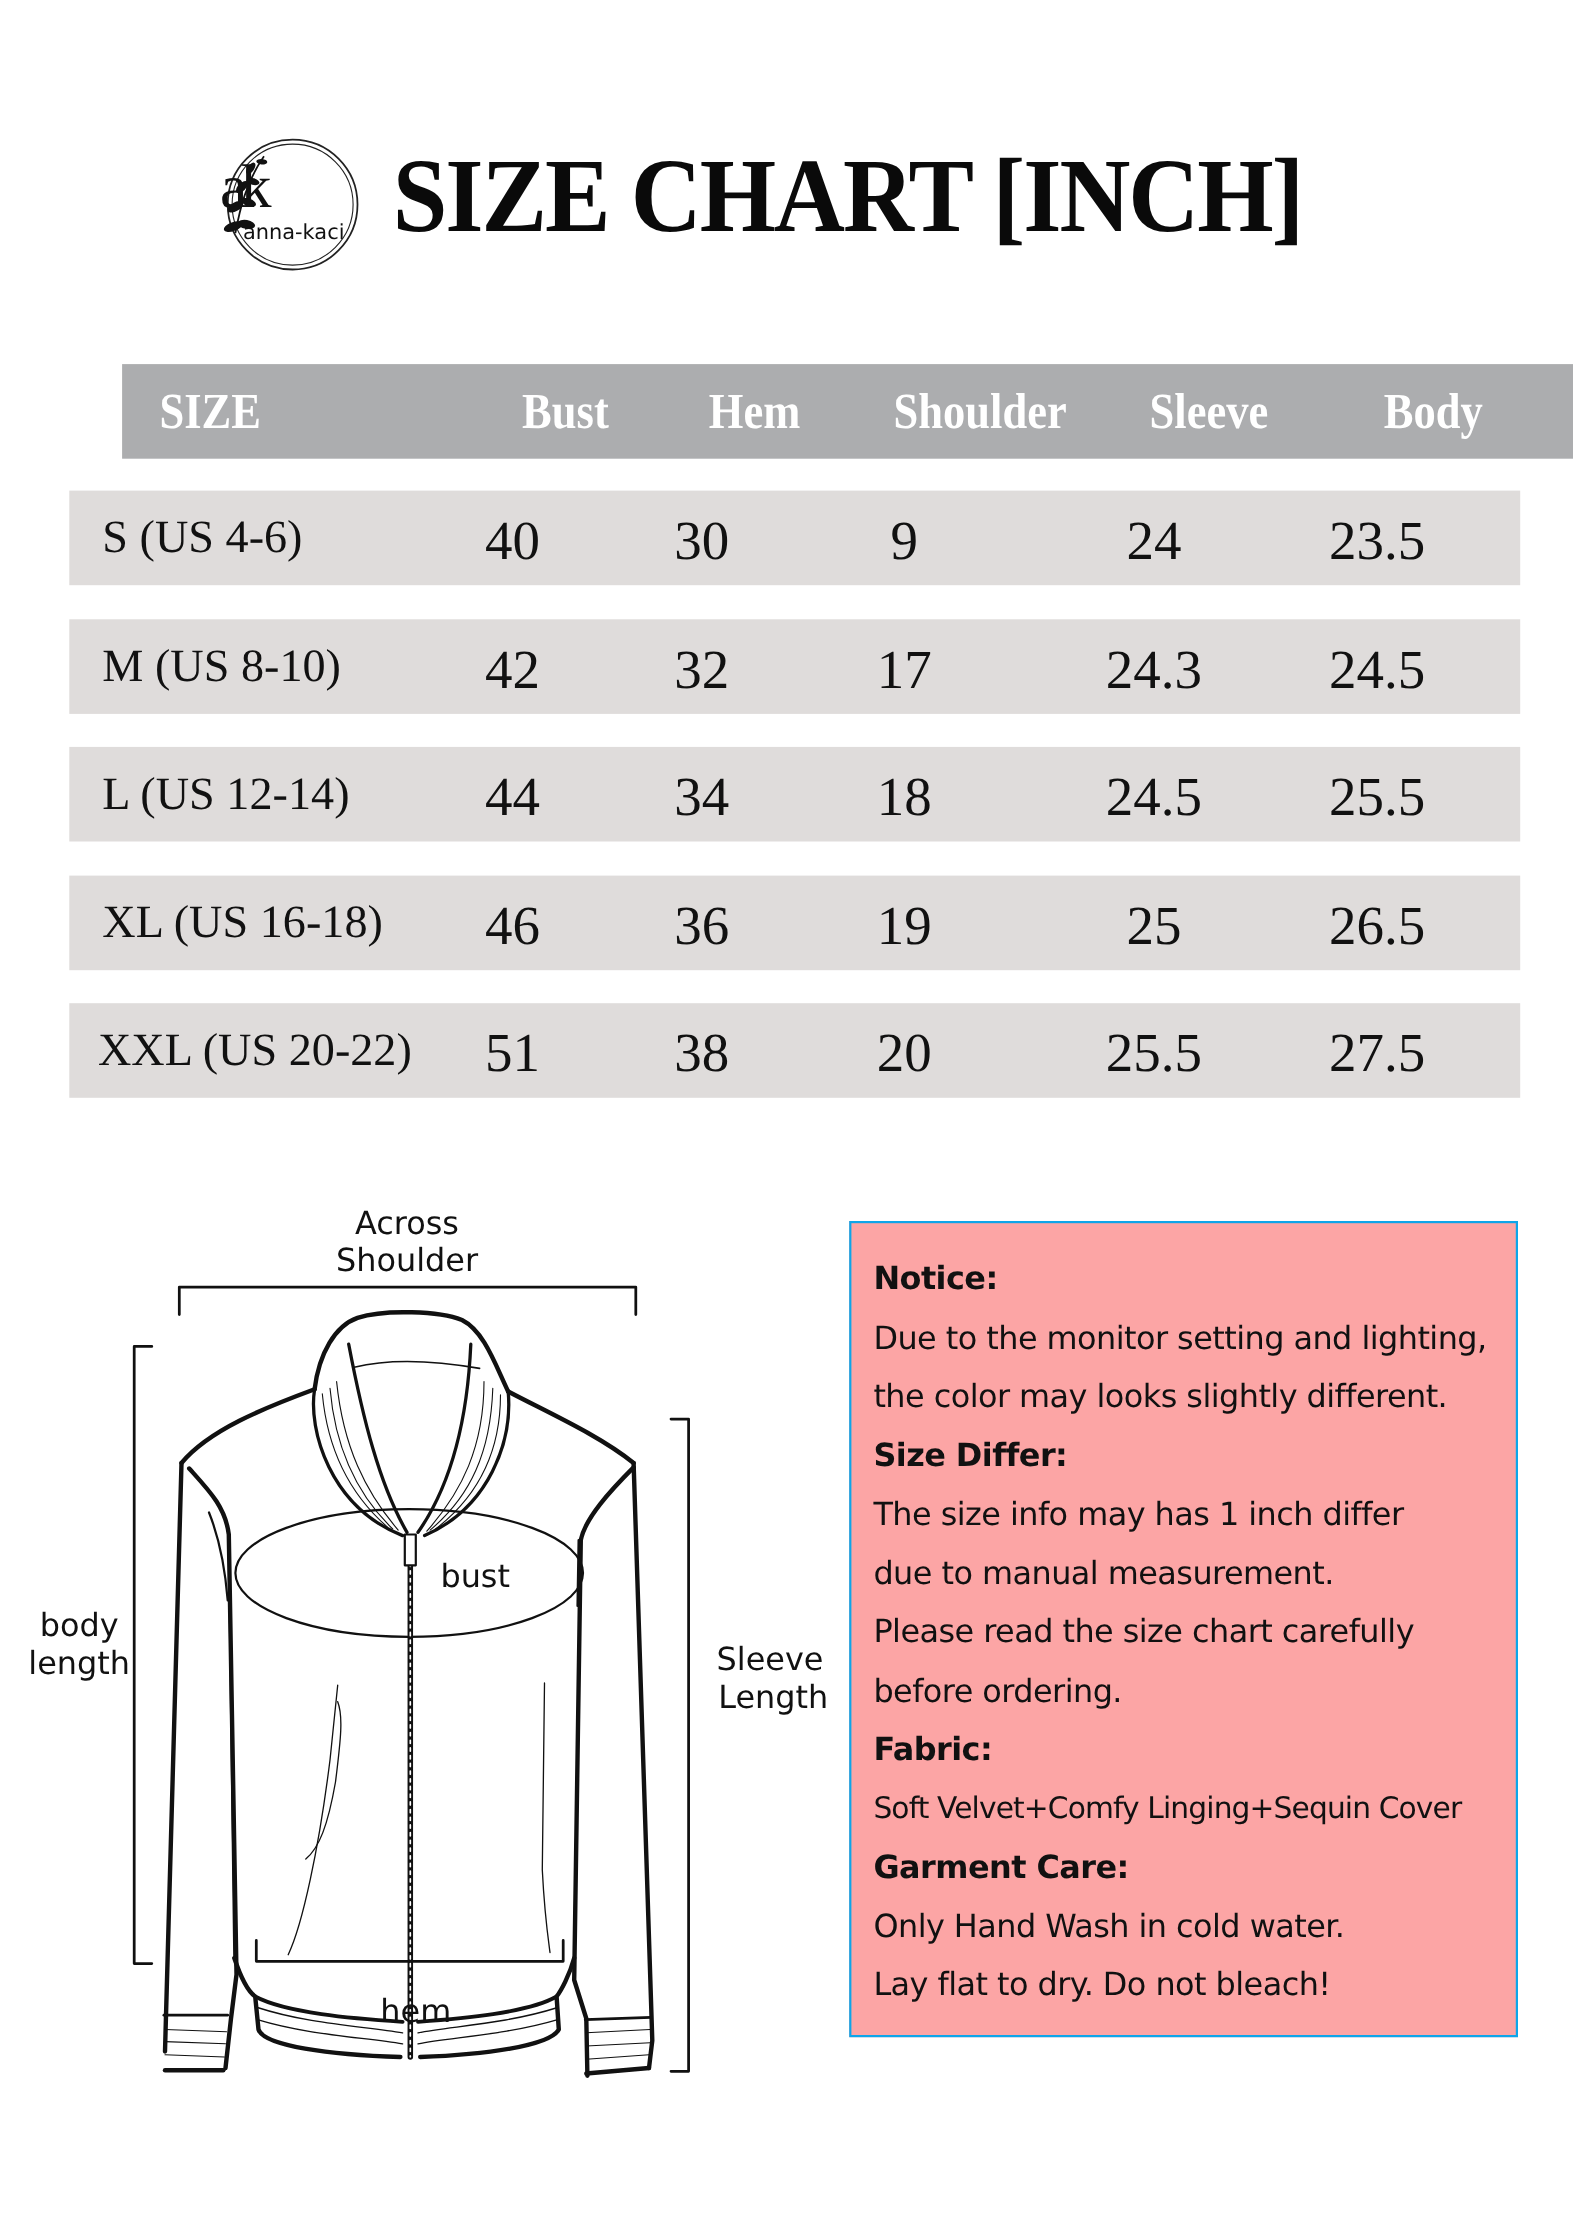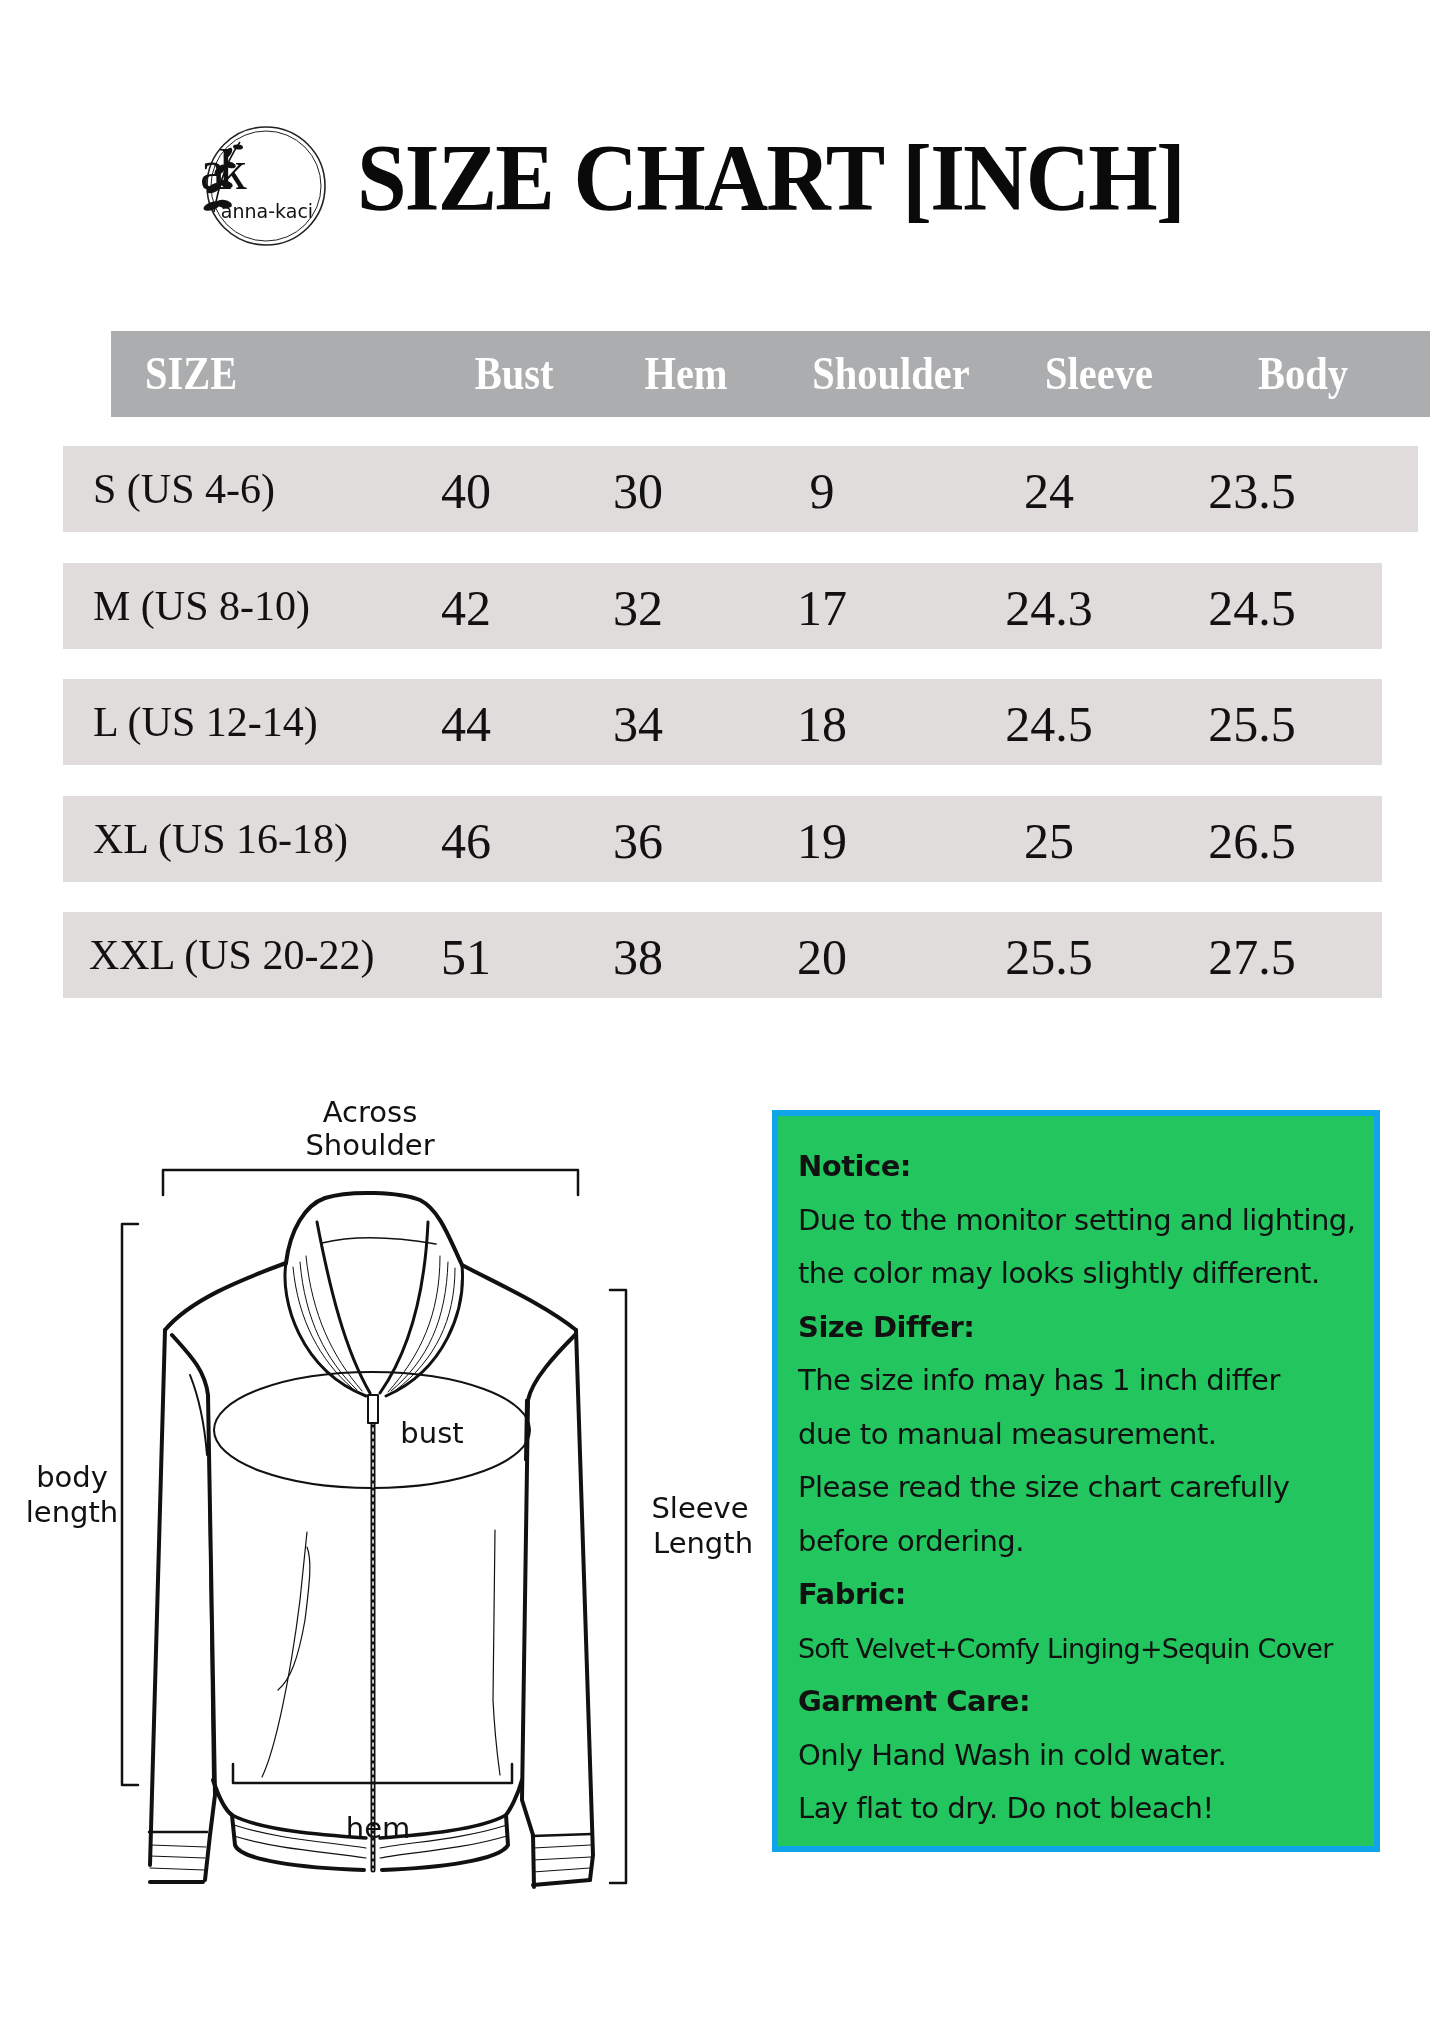--- a/index.html
+++ b/index.html
@@ -6,21 +6,21 @@
   body { width:1445px; height:2024px; position:relative; overflow:hidden; font-family:"Liberation Serif", serif; color:#111; }
   .abs { position:absolute; }
   #logo { left:200px; top:120px; width:130px; height:130px; }
   #title { left:357px; top:118px; font-family:"Liberation Serif", serif; font-weight:bold; font-size:96px; line-height:120px; letter-spacing:-2px; white-space:nowrap; color:#0a0a0a; transform-origin:left top; transform:scaleX(0.93); }
   #header-bar { left:63px; top:331px; width:1319px; height:86px; background:#acadaf;margin-left:48px; }
   .hcell { position:absolute; top:0; height:86px; line-height:86px; color:#ffffff; font-weight:bold; font-size:46px; font-family:"Liberation Serif", serif; transform:scaleX(0.88); white-space:nowrap; }
   .row { position:absolute; left:63px; width:1319px; height:86px; background:#dfdcdb; }
   .cell { position:absolute; top:0; height:86px; line-height:90px; font-size:50px; color:#111; white-space:nowrap; font-family:"Liberation Serif", serif; }
   .cell.size { font-size:42px; line-height:86px; left:30px; }
   .c { transform:translateX(-50%); }
-  #notice { left:772px; top:1110px; width:608px; height:742px; background:#22c55e; border:6px solid #0ea5e9; box-sizing:border-box; padding:24px 0 0 20px; font-family:"DejaVu Sans", sans-serif; }
+  #notice { left:772px; top:1110px; width:608px; height:742px; background:#fca5a5; border:2px solid #0ea5e9; box-sizing:border-box; padding:24px 0 0 20px; font-family:"DejaVu Sans", sans-serif; }
   #notice p { margin:0; font-size:29px; line-height:53.5px; color:#111; white-space:nowrap; letter-spacing:-0.5px; }
   #notice p.h { font-weight:bold; }
   #notice p.small { font-size:27px; letter-spacing:-0.8px; }
   #diagram { left:0; top:1080px; width:770px; height:880px; }
   .dlabel { font-family:"DejaVu Sans", sans-serif; font-size:29px; fill:#111; }
 </style>
 </head>
 <body>
 
 <div id="logo" class="abs">
@@ -48,21 +48,21 @@
 
 <div id="header-bar" class="abs">
   <div class="hcell" style="left:34px;transform-origin:left center;">SIZE</div>
   <div class="hcell" style="left:403px;transform:translateX(-50%) scaleX(0.88);">Bust</div>
   <div class="hcell" style="left:575px;transform:translateX(-50%) scaleX(0.88);">Hem</div>
   <div class="hcell" style="left:780px;transform:translateX(-50%) scaleX(0.88);">Shoulder</div>
   <div class="hcell" style="left:988px;transform:translateX(-50%) scaleX(0.88);">Sleeve</div>
   <div class="hcell" style="left:1192px;transform:translateX(-50%) scaleX(0.88);">Body</div>
 </div>
 
-<div class="row" style="top:446px;padding-left:36px;">
+<div class="row" style="top:446px;">
   <div class="cell size">S (US 4-6)</div>
   <div class="cell c" style="left:403px;">40</div>
   <div class="cell c" style="left:575px;">30</div>
   <div class="cell c" style="left:759px;">9</div>
   <div class="cell c" style="left:986px;">24</div>
   <div class="cell c" style="left:1189px;">23.5</div>
 </div>
 <div class="row" style="top:563px;">
   <div class="cell size">M (US 8-10)</div>
   <div class="cell c" style="left:403px;">42</div>

